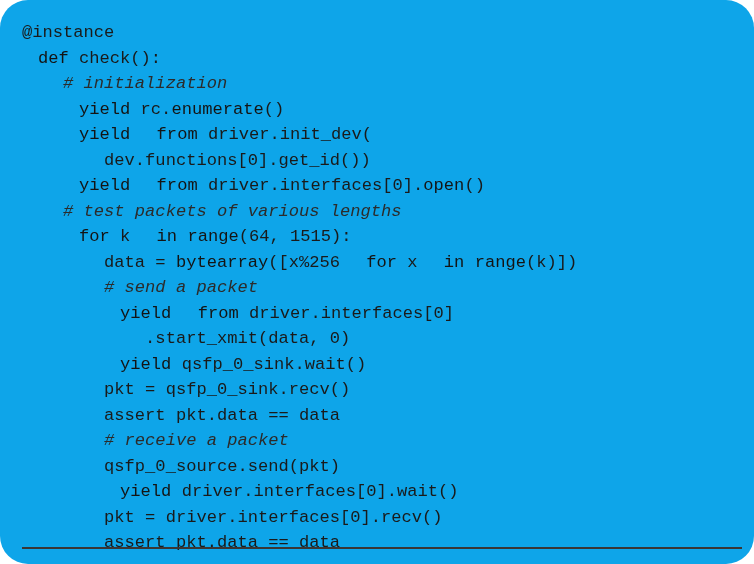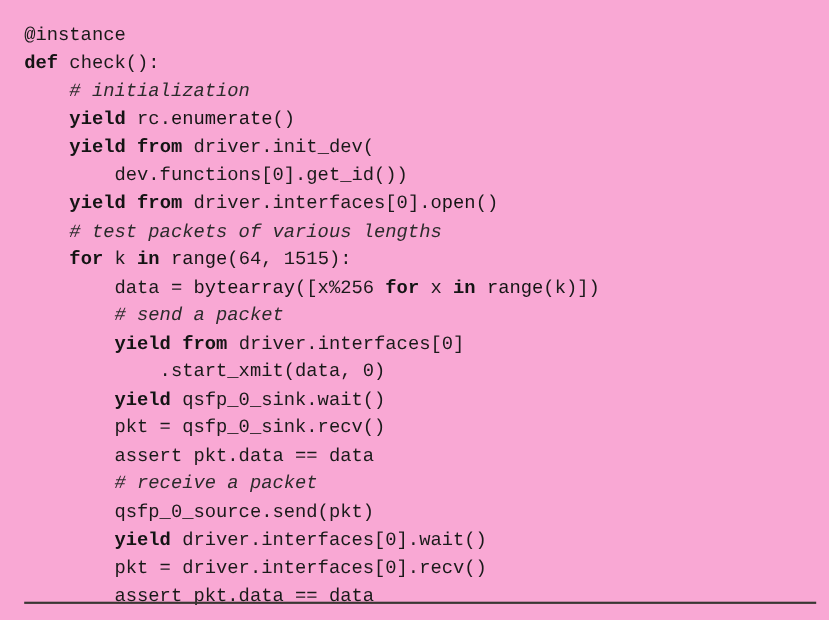--- a/index.html
+++ b/index.html
@@ -42,23 +42,24 @@
   }
 
   
   .tok-plain {
     font-weight: normal;
     font-style: normal;
     color: #1a1a1a;
   }
 
   .tok-kw {
-    font-weight: bold;
+    font-weight: normal;
     font-style: normal;
     color: #141414;
+    margin-left: 16px;
   }
 
   .tok-builtin {
     font-weight: normal;
     font-style: normal;
     color: #141414;
   }
 
   .tok-comment {
     font-weight: normal;
@@ -74,19 +75,19 @@
     width: 720px;
     height: 2px;
     background: #3a3634;
     border: 0;
     margin: 0;
   }
 </style>
 </head>
 <body>
 
-<div id="listing-root" style="background: #f9a8d4;">
+<div id="listing-root" style="background: #0ea5e9; border-radius: 28px;">
 
   <pre class="code-block" id="code-block" style="color: rgb(26, 26, 26);"><div class="code-line"><span class="tok-plain">@instance</span></div><div class="code-line"><span class="tok-kw">def</span><span class="tok-plain"> check():</span></div><div class="code-line"><span class="tok-plain">    </span><span class="tok-comment"># initialization</span></div><div class="code-line"><span class="tok-plain">    </span><span class="tok-kw">yield</span><span class="tok-plain"> rc.</span><span class="tok-builtin">enumerate</span><span class="tok-plain">()</span></div><div class="code-line"><span class="tok-plain">    </span><span class="tok-kw">yield</span><span class="tok-plain"> </span><span class="tok-kw">from</span><span class="tok-plain"> driver.init_dev(</span></div><div class="code-line"><span class="tok-plain">        </span><span class="tok-plain">dev.functions[0].get_id())</span></div><div class="code-line"><span class="tok-plain">    </span><span class="tok-kw">yield</span><span class="tok-plain"> </span><span class="tok-kw">from</span><span class="tok-plain"> driver.interfaces[0].</span><span class="tok-builtin">open</span><span class="tok-plain">()</span></div><div class="code-line"><span class="tok-plain">    </span><span class="tok-comment"># test packets of various lengths</span></div><div class="code-line"><span class="tok-plain">    </span><span class="tok-kw">for</span><span class="tok-plain"> k </span><span class="tok-kw">in</span><span class="tok-plain"> </span><span class="tok-builtin">range</span><span class="tok-plain">(64, 1515):</span></div><div class="code-line"><span class="tok-plain">        </span><span class="tok-plain">data = </span><span class="tok-builtin">bytearray</span><span class="tok-plain">([x%256 </span><span class="tok-kw">for</span><span class="tok-plain"> x </span><span class="tok-kw">in</span><span class="tok-plain"> </span><span class="tok-builtin">range</span><span class="tok-plain">(k)])</span></div><div class="code-line"><span class="tok-plain">        </span><span class="tok-comment"># send a packet</span></div><div class="code-line"><span class="tok-plain">        </span><span class="tok-kw">yield</span><span class="tok-plain"> </span><span class="tok-kw">from</span><span class="tok-plain"> driver.interfaces[0]</span></div><div class="code-line"><span class="tok-plain">            </span><span class="tok-plain">.start_xmit(data, 0)</span></div><div class="code-line"><span class="tok-plain">        </span><span class="tok-kw">yield</span><span class="tok-plain"> qsfp_0_sink.wait()</span></div><div class="code-line"><span class="tok-plain">        </span><span class="tok-plain">pkt = qsfp_0_sink.recv()</span></div><div class="code-line"><span class="tok-plain">        </span><span class="tok-plain">assert pkt.data == data</span></div><div class="code-line"><span class="tok-plain">        </span><span class="tok-comment"># receive a packet</span></div><div class="code-line"><span class="tok-plain">        </span><span class="tok-plain">qsfp_0_source.send(pkt)</span></div><div class="code-line"><span class="tok-plain">        </span><span class="tok-kw">yield</span><span class="tok-plain"> driver.interfaces[0].wait()</span></div><div class="code-line"><span class="tok-plain">        </span><span class="tok-plain">pkt = driver.interfaces[0].recv()</span></div><div class="code-line"><span class="tok-plain">        </span><span class="tok-plain">assert pkt.data == data</span></div></pre>
 
   <hr class="rule" style="background: rgb(58, 54, 52);">
 
 </div>
 
 </body></html>

